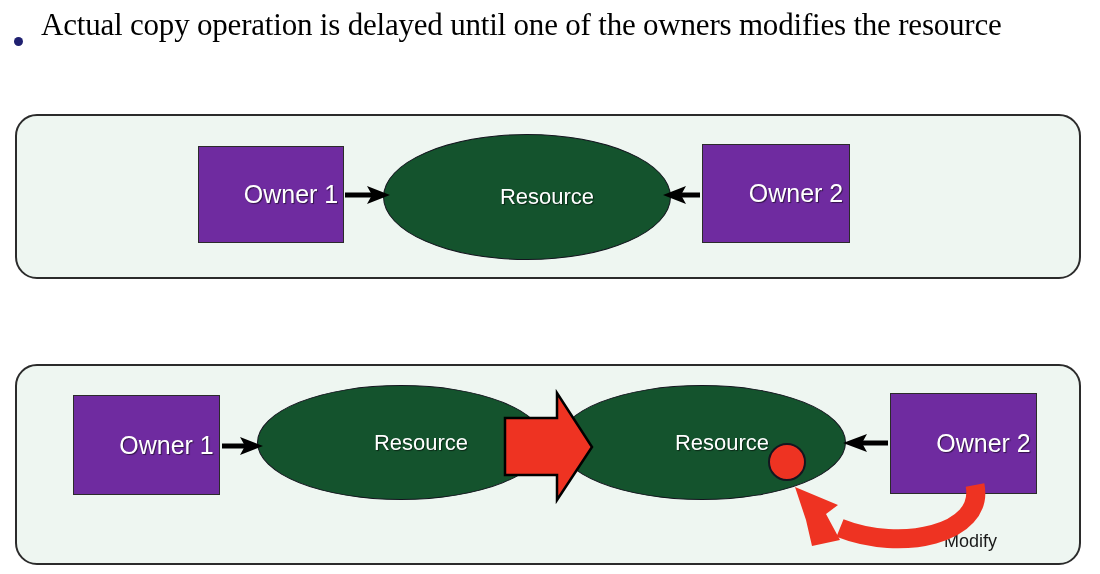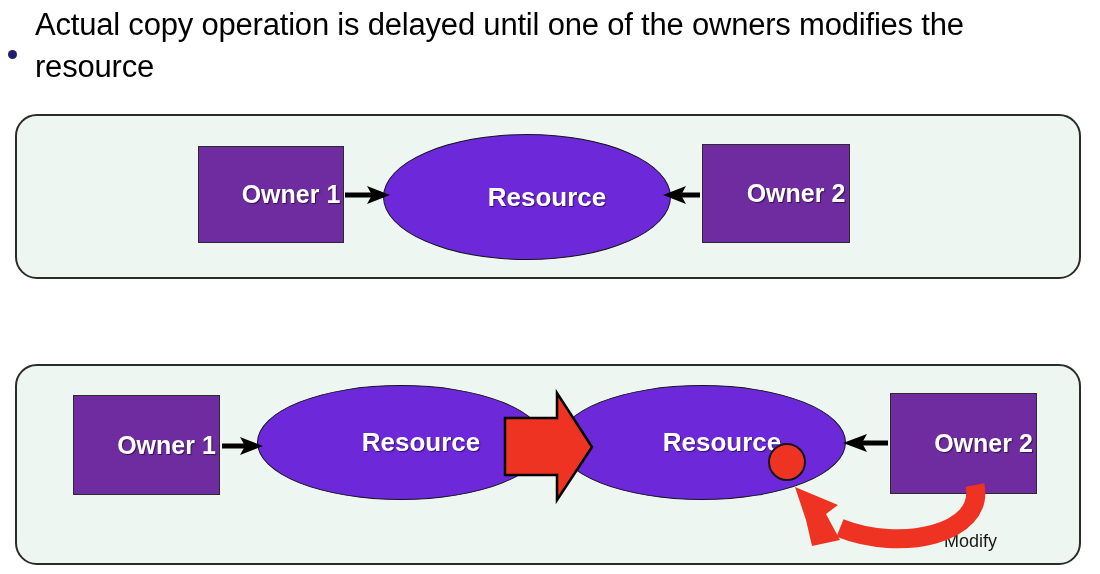--- a/index.html
+++ b/index.html
@@ -13,25 +13,26 @@
     height: 574px;
     position: relative;
     overflow: hidden;
     font-family: "Liberation Sans", sans-serif;
     color: #000000;
   }
 
   
   .bullet-block {
     position: absolute;
-    left: 8px;
+    left: 14px;
     top: 4px;
     width: 1070px;
     display: flex;
-    align-items: center;
+    align-items: flex-end;
+    font-family: Liberation Serif, serif;
   }
   .bullet-dot {
     width: 9px;
     height: 9px;
     border-radius: 50%;
     background: #1f2070;
     margin-top: 17px;
     margin-right: 18px;
     flex: 0 0 auto;
   }
@@ -65,34 +66,34 @@
   }
 
   
   .shape {
     position: absolute;
     box-sizing: border-box;
     display: flex;
     align-items: center;
     justify-content: center;
     color: #ffffff;
-    font-weight: bold;
+    font-weight: normal;
     text-shadow: 1px 1px 1px rgba(0,0,0,0.55);
     padding-left: 40px;
   }
   .owner-box {
     background: #6f2ba0;
     border: 1.5px solid #2b2b2b;
     font-size: 25px;
   }
   .resource-ellipse {
-    background: #6d28d9;
+    background: #14532d;
     border: 1.5px solid #14151f;
     border-radius: 50%;
-    font-size: 26px;
+    font-size: 22px;
   }
 
   
   .overlay {
     position: absolute;
     left: 0;
     top: 0;
     width: 1100px;
     height: 574px;
     pointer-events: none;

